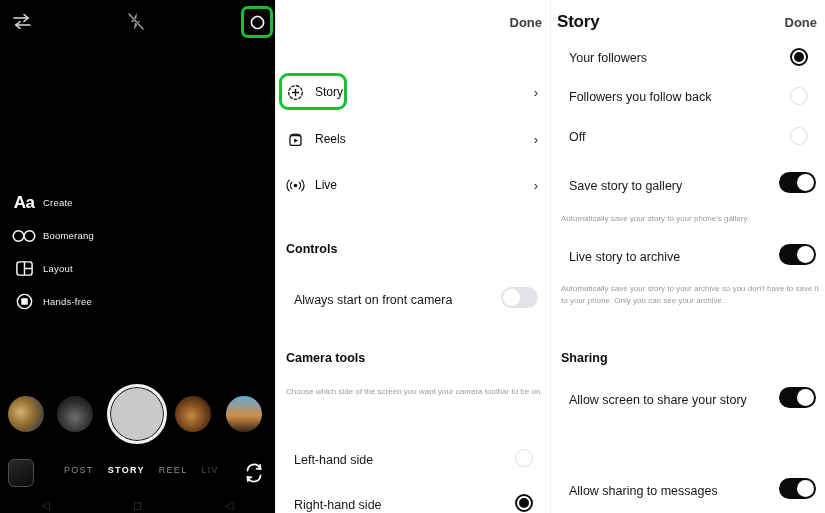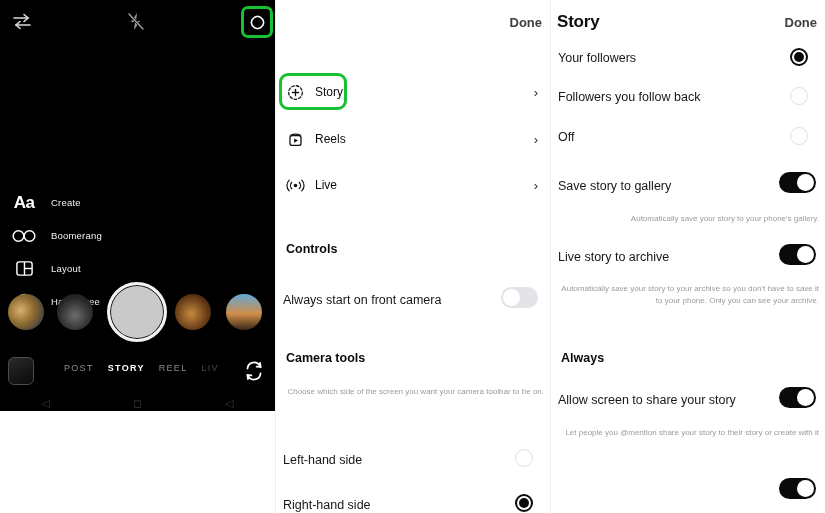--- a/index.html
+++ b/index.html
@@ -7,21 +7,21 @@
     width: 825px; height: 513px;
     font-family: "Liberation Sans", sans-serif;
     background: #ffffff;
     overflow: hidden;
   }
   .screen { position: relative; width: 825px; height: 513px; display: flex; }
 
   
   .camera-panel {
     position: relative;
-    width: 275px; height: 411px;
+    width: 275px; height: 513px;
     background: #000000;
     flex: 0 0 275px;
     overflow: hidden;
   }
   .cam-topbar {
     position: absolute; top: 0; left: 0; right: 0; height: 44px;
     display: flex; align-items: center;
   }
   .cam-top-icon {
     position: absolute; display: flex; align-items: center; justify-content: center;
@@ -44,21 +44,21 @@
   }
   .cam-tool-ico {
     width: 32px; height: 24px; display: flex; align-items: center; justify-content: center;
     color: #ffffff; flex: 0 0 32px;
   }
   .cam-tool-ico .aa {
     font-size: 17px; font-weight: bold; letter-spacing: -0.5px; color:#fff;
     font-family:"Liberation Sans", sans-serif;
   }
   .cam-tool-label {
-    margin-left: 11px; color: #f2f2f2; font-size: 9.5px; letter-spacing: .2px;
+    margin-left: 3px; color: #f2f2f2; font-size: 9.5px; letter-spacing: .2px;
   }
 
   .effects-row {
     position: absolute; left: 0; bottom: 67px; width: 275px; height: 62px;
   }
   .effect-thumb {
     position: absolute; border-radius: 50%; overflow: hidden; top: 12px;
     width: 36px; height: 36px;
   }
   .e0 { left: 8px;  background: radial-gradient(circle at 35% 45%, #d8b06a 0%, #8c6a30 45%, #1d2a4a 100%); }
@@ -116,22 +116,22 @@
   .row-reels  { top: 122px; }
   .row-live   { top: 168px; }
   .story-highlight {
     position: absolute; left: 4px; top: 73px; width: 68px; height: 37px;
     border: 3px solid #16c132; border-radius: 9px;
   }
 
   .section-head {
     position: absolute; left: 11px; font-size: 12.5px; font-weight: bold;
   }
-  .setting-label { position: absolute; left: 8px; font-size: 12.5px; color: #171717; }
-  .setting-desc  { position: absolute; left: 11px; width: 258px; font-size: 8px; color: #9b9b9b; line-height: 1.45; text-align: right; }
+  .setting-label { position: absolute; left: 19px; font-size: 12.5px; color: #171717; }
+  .setting-desc  { position: absolute; left: 11px; width: 258px; font-size: 8px; color: #9b9b9b; line-height: 1.45; }
 
   
   .toggle {
     position: absolute; width: 37px; height: 21px; border-radius: 11px;
   }
   .toggle .knob {
     position: absolute; top: 2px; width: 17px; height: 17px; border-radius: 50%;
     background: #ffffff;
   }
   .toggle.off { background: #e2e4e7; }
@@ -343,26 +343,26 @@
       <span class="knob"></span>
     </div>
     <div class="setting-desc" style="top:213px">Automatically save your story to your phone's gallery.</div>
 
     <div class="setting-label" style="top:250px">Live story to archive</div>
     <div class="toggle on" style="right:9px; top:244px;">
       <span class="knob"></span>
     </div>
     <div class="setting-desc" style="top:283px">Automatically save your story to your archive so you don't have to save it to your phone. Only you can see your archive.</div>
 
-    <div class="section-head" style="top:351px">Always</div>
+    <div class="section-head" style="top:351px">Sharing</div>
 
     <div class="setting-label" style="top:393px">Allow screen to share your story</div>
     <div class="toggle on" style="right:9px; top:387px;">
       <span class="knob"></span>
     </div>
-    <div class="setting-desc" style="top:427px">Let people you @mention share your story to their story or create with it</div>
-
+
+    <div class="setting-label" style="top:484px">Allow sharing to messages</div>
     <div class="toggle on" style="right:9px; top:478px;">
       <span class="knob"></span>
     </div>
   </div>
 
 </div>
 
 </body></html>

